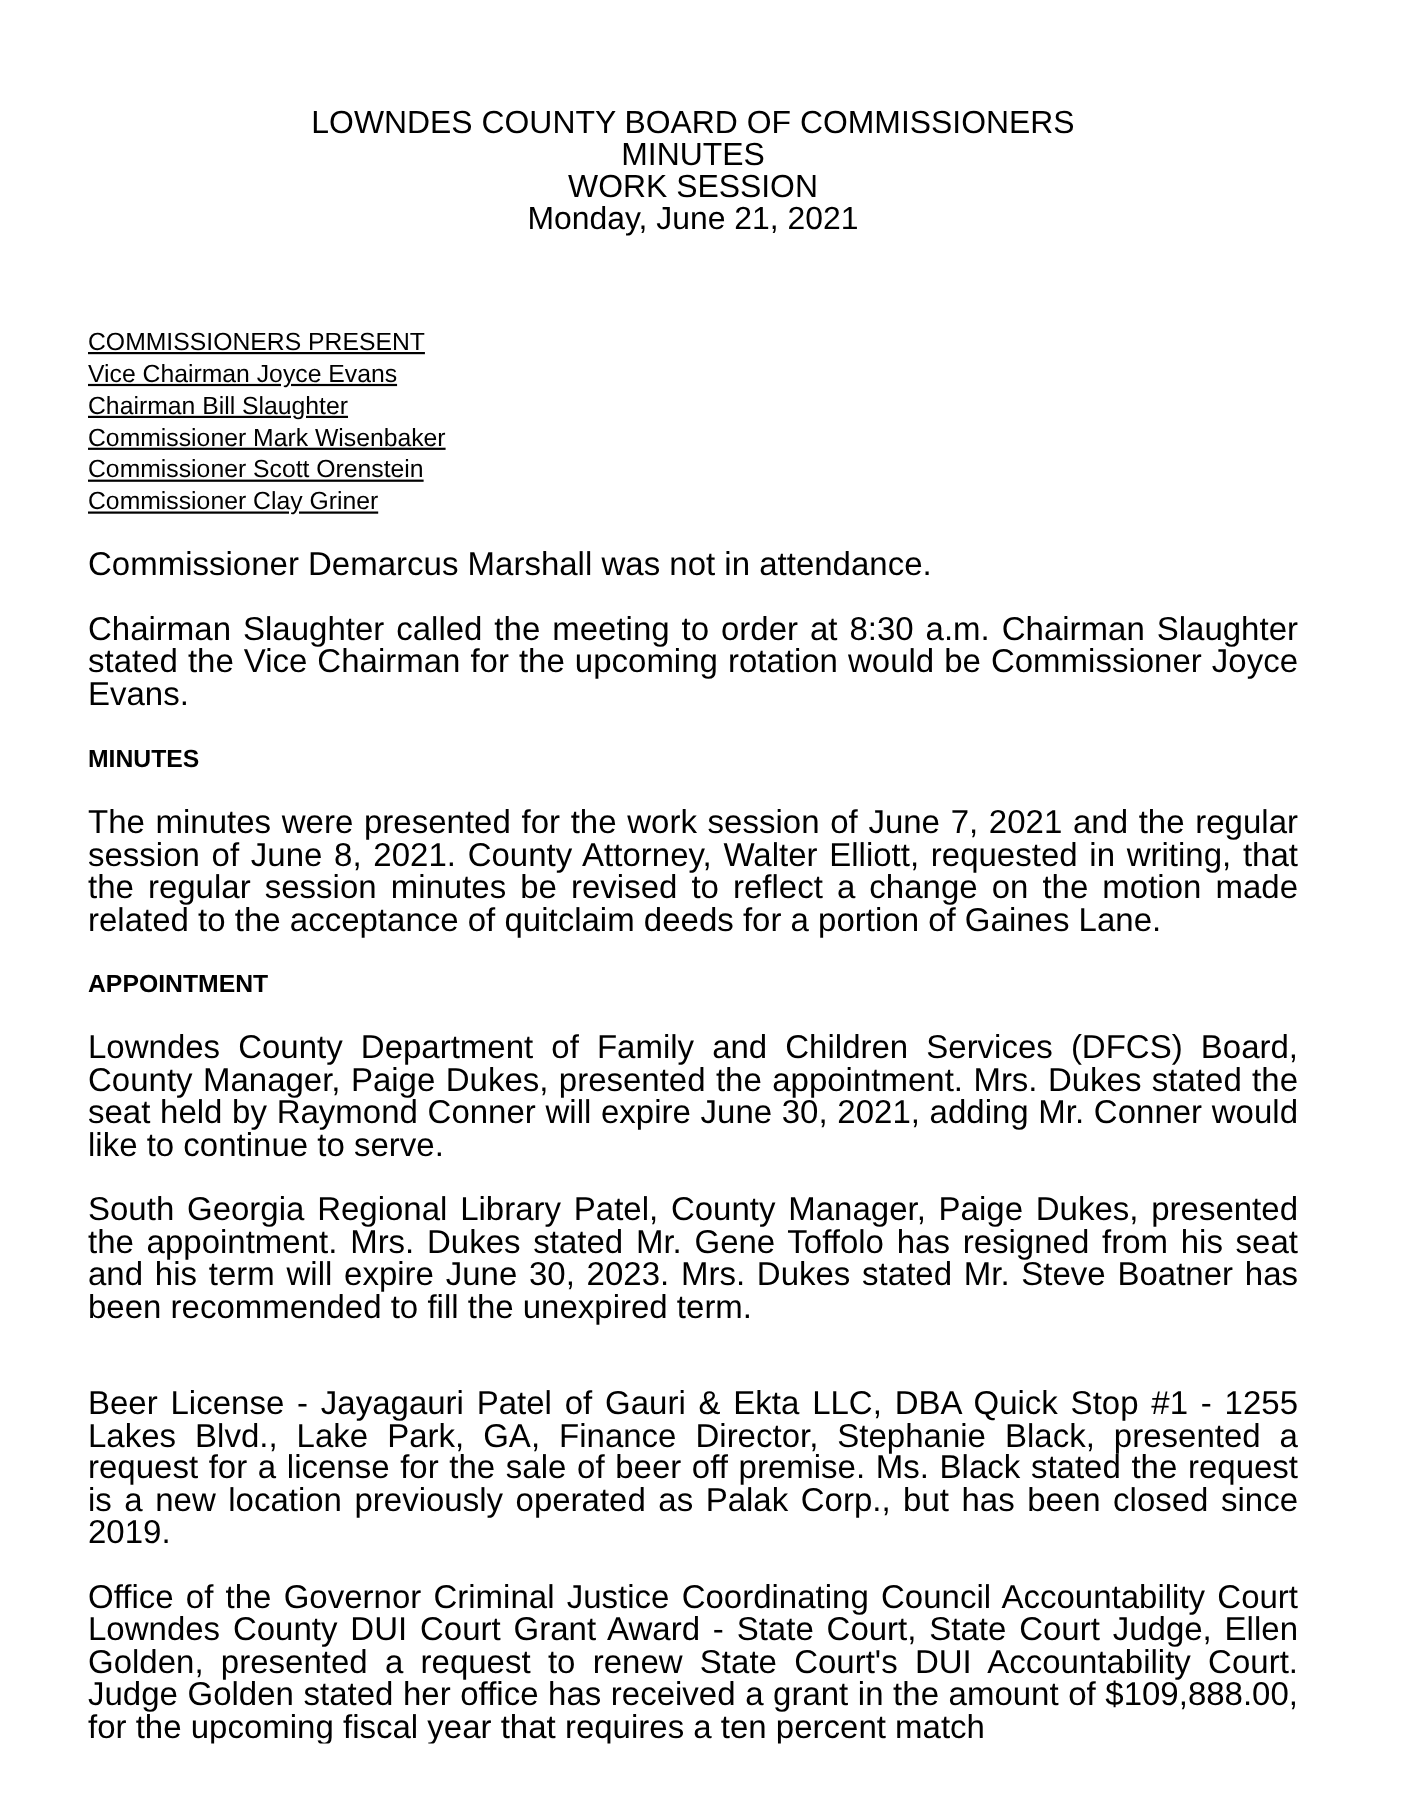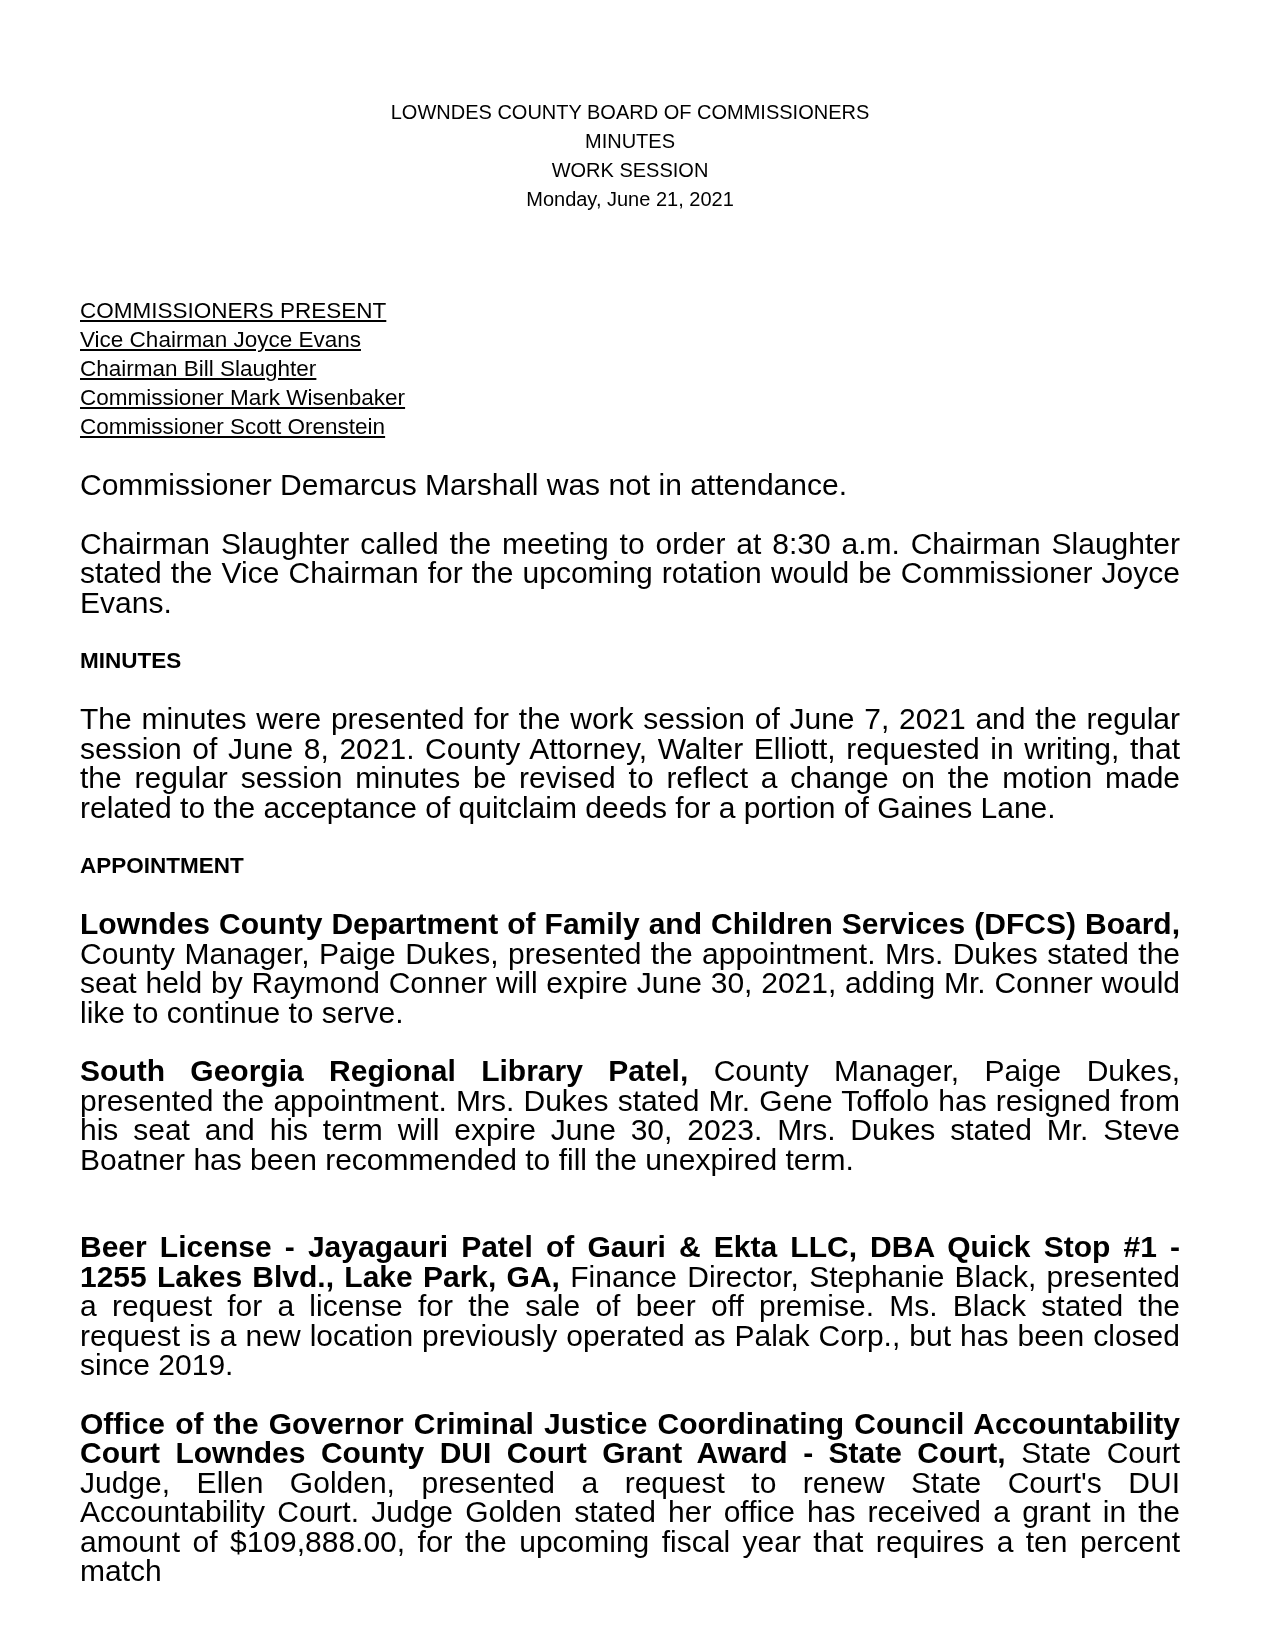--- a/index.html
+++ b/index.html
@@ -22,21 +22,21 @@
   }
   .content {
     position: absolute;
     left: 80px;
     top: 0;
     width: 1100px;
   }
   .doc-header {
     text-align: center;
     margin-top: 98px;
-    font-size: 20px;
+    font-size: 29px;
     line-height: 29px;
   }
   .doc-header .line {
     white-space: pre;
   }
   .block-gap-1 { height: 82px; }
 
   .present-list {
     font-size: 22.5px;
     line-height: 29px;
@@ -55,21 +55,21 @@
 
   .spacer-sm { height: 29px; }
   .spacer-md { height: 29px; }
 
   .heading {
     font-size: 22.5px;
     line-height: 29px;
     font-weight: bold;
     margin: 0;
   }
-  b, .bold { font-weight: bold; }
+  b, .bold { font-weight: normal; }
 
   
   .clipped {
     overflow: hidden;
   }
 </style>
 </head>
 <body>
 
 <div class="page">
@@ -83,20 +83,21 @@
     </div>
 
     <div class="block-gap-1"></div>
 
     <div class="present-list">
       <div class="line">COMMISSIONERS PRESENT</div>
       <div class="line">Vice Chairman Joyce Evans</div>
       <div class="line">Chairman Bill Slaughter</div>
       <div class="line">Commissioner Mark Wisenbaker</div>
       <div class="line">Commissioner Scott Orenstein</div>
+      <div class="line">Commissioner Clay Griner</div>
     </div>
 
     <div class="spacer-sm"></div>
 
     <p class="para nojust">Commissioner Demarcus Marshall was not in attendance.</p>
 
     <div class="spacer-sm"></div>
 
     <p class="para">Chairman Slaughter called the meeting to order at 8:30 a.m.  Chairman Slaughter stated the Vice Chairman for the upcoming rotation would be Commissioner Joyce Evans.</p>
 

